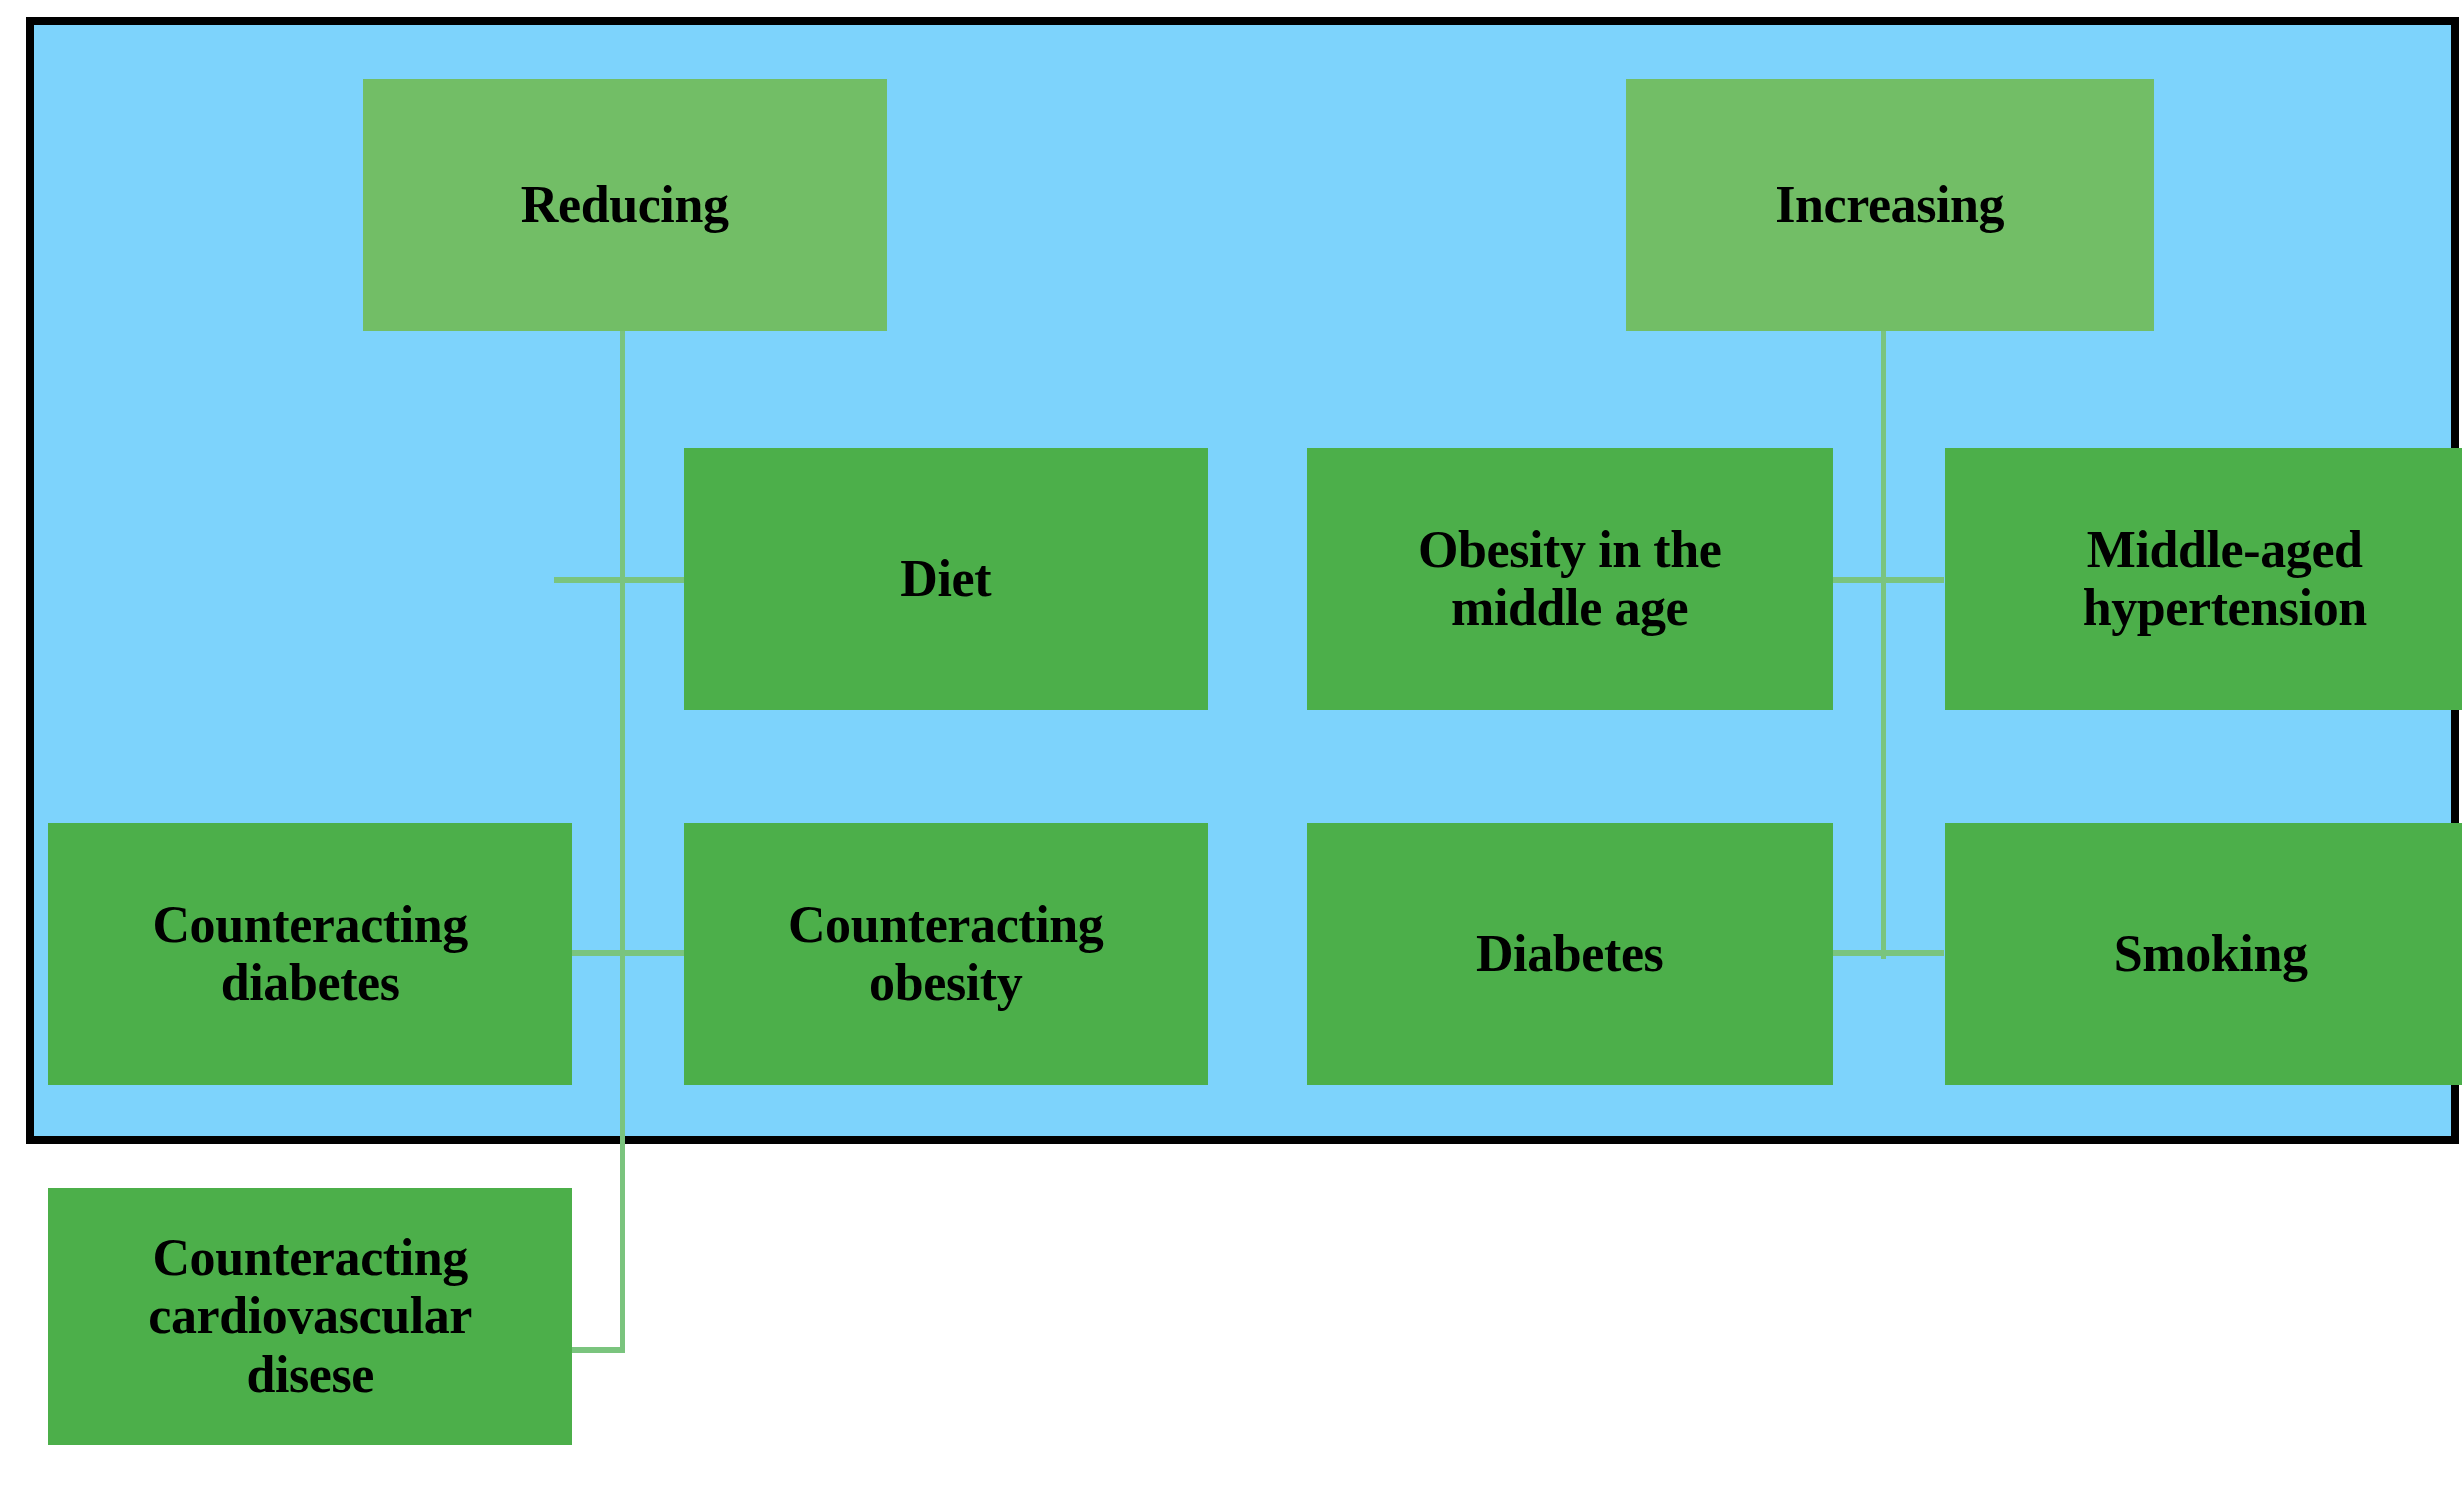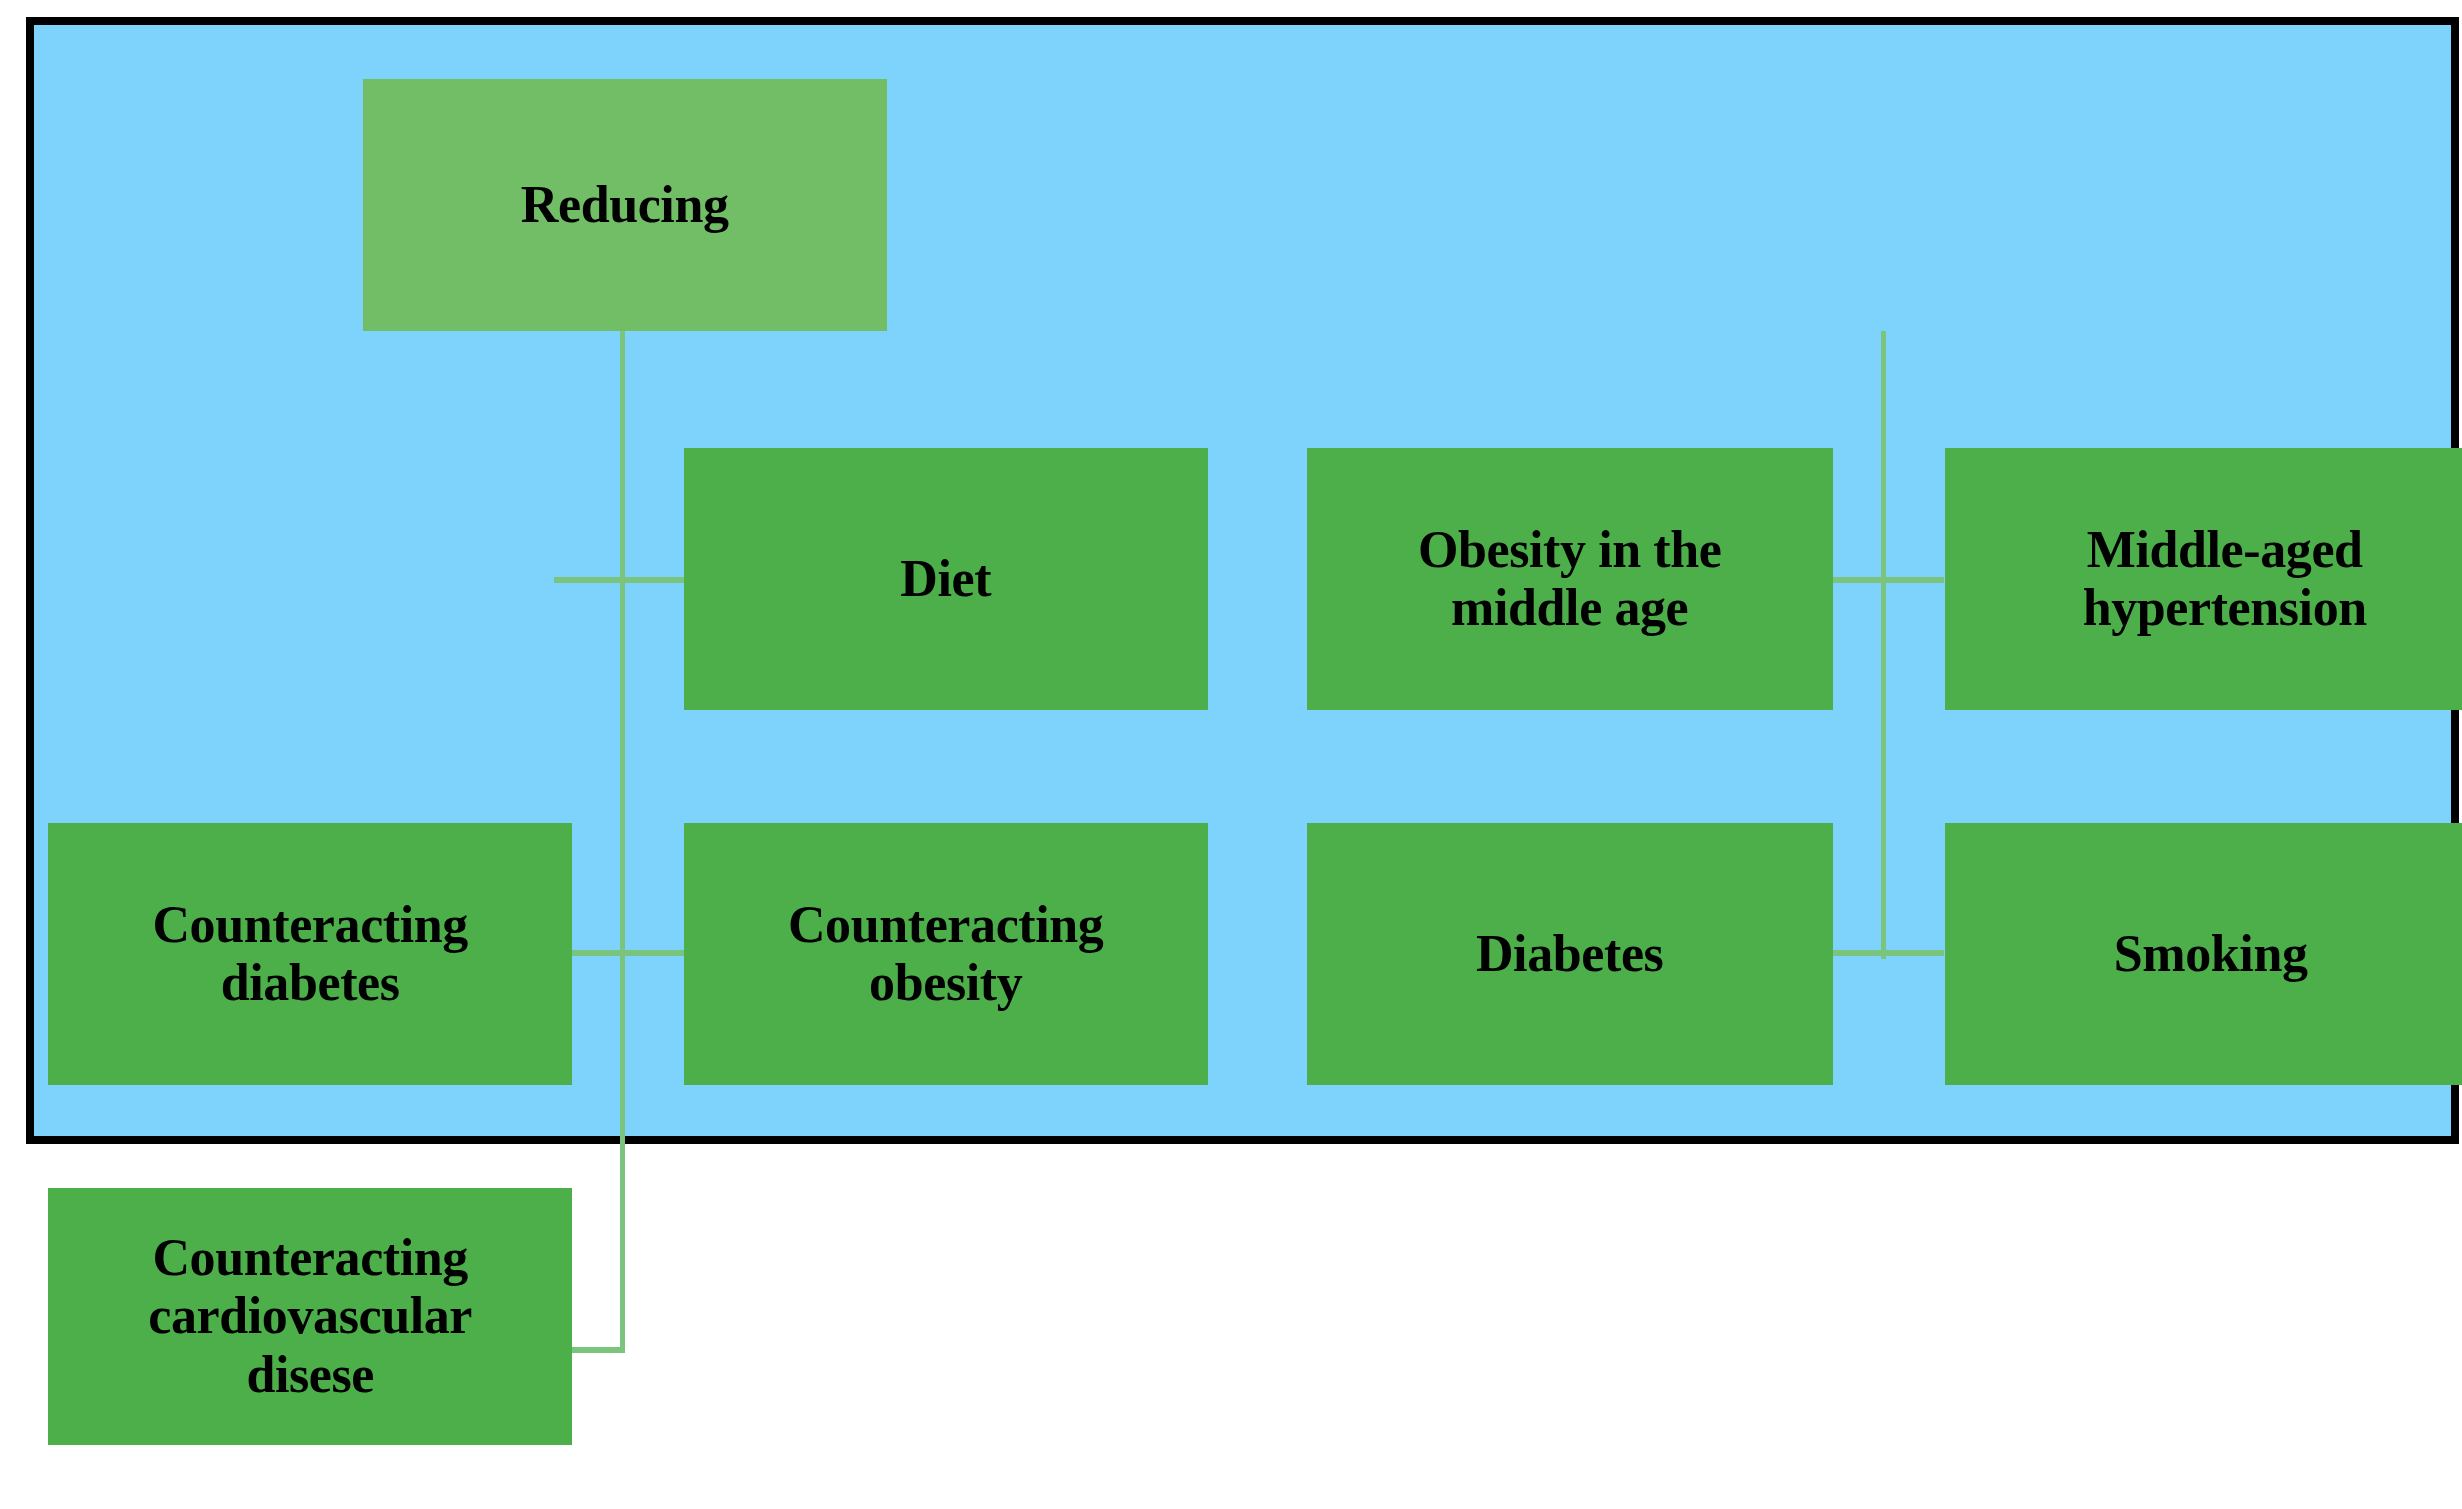--- a/index.html
+++ b/index.html
@@ -85,20 +85,23 @@
     <div class="conn conn-v" style="left:1847px; top:306px; height:628px;"></div>
 
     <div class="conn conn-h" style="left:1781px; top:552px; width:129px;"></div>
 
     <div class="conn conn-h" style="left:1781px; top:925px; width:129px;"></div>
 
     <div class="node head" style="left:329px; top:54px; width:524px; height:252px;">
       <span class="txt">Reducing</span>
     </div>
 
+    <div class="node head" style="left:1592px; top:54px; width:528px; height:252px;">
+      <span class="txt">Increasing</span>
+    </div>
 
 
     <div class="node leaf" style="left:650px; top:423px; width:524px; height:262px;">
       <span class="txt">Diet</span>
     </div>
 
     <div class="node leaf" style="left:14.5px; top:798px; width:524px; height:262px;">
       <span class="txt">Counteracting
 diabetes</span>
     </div>

